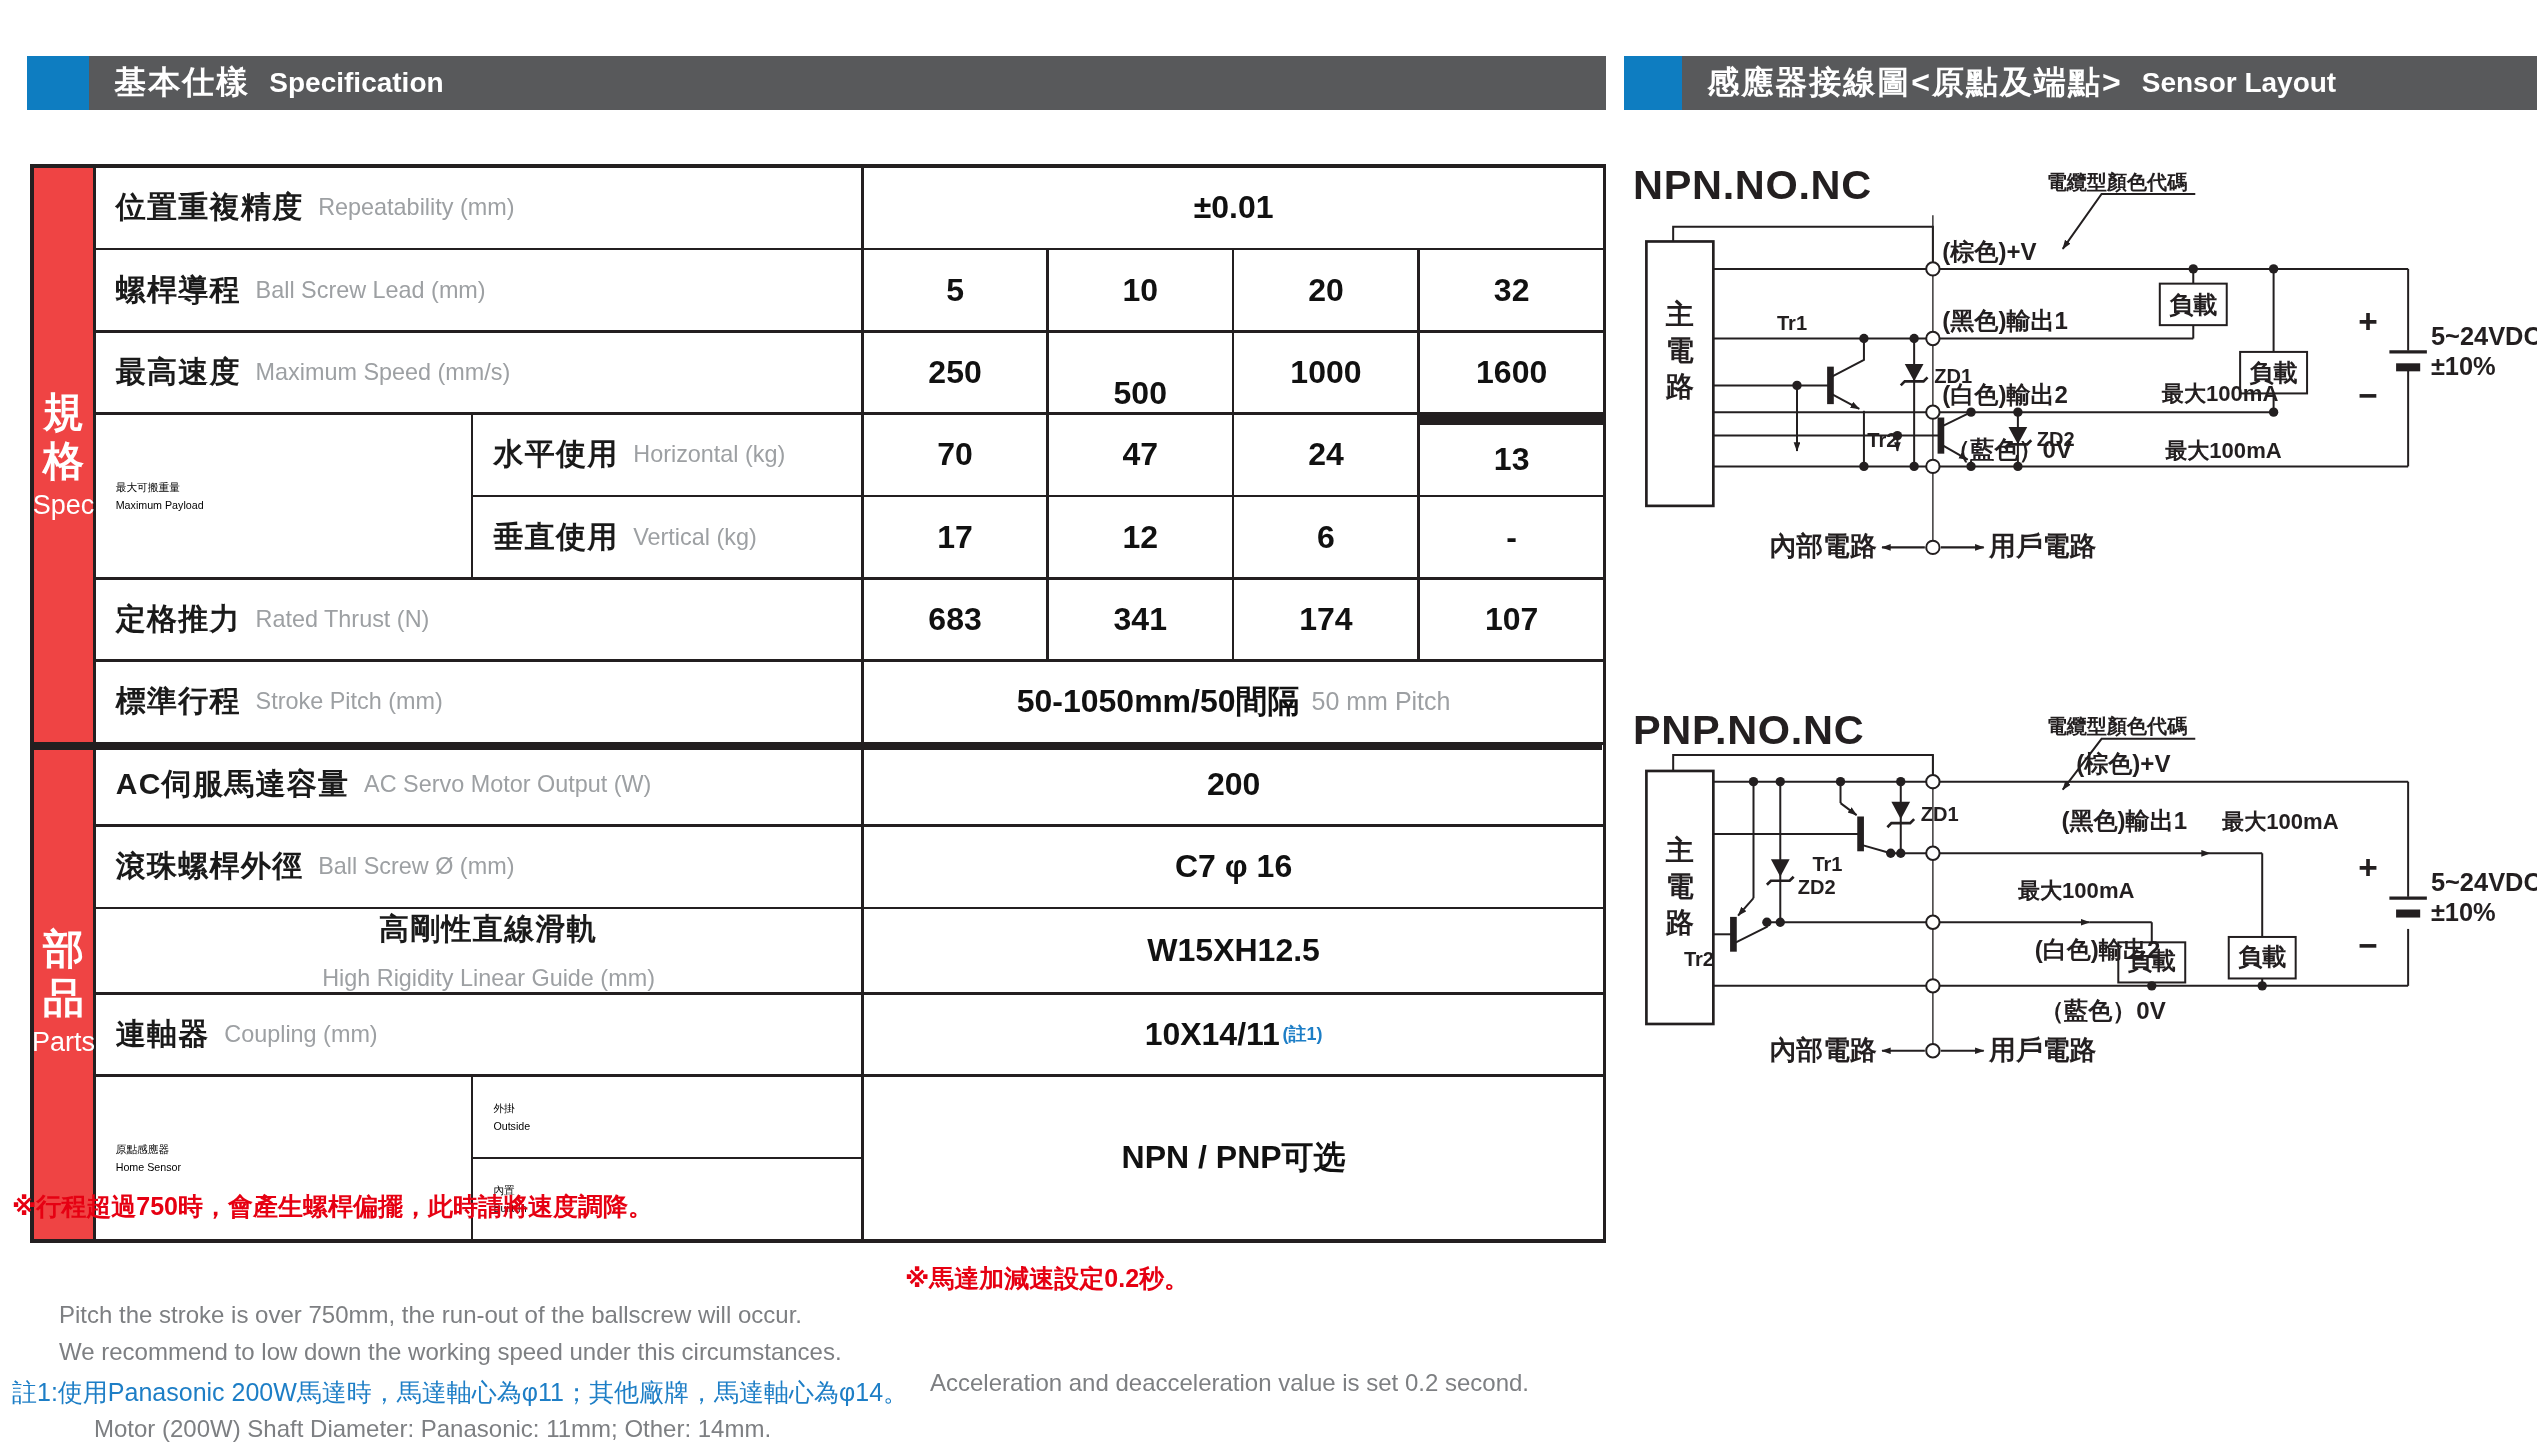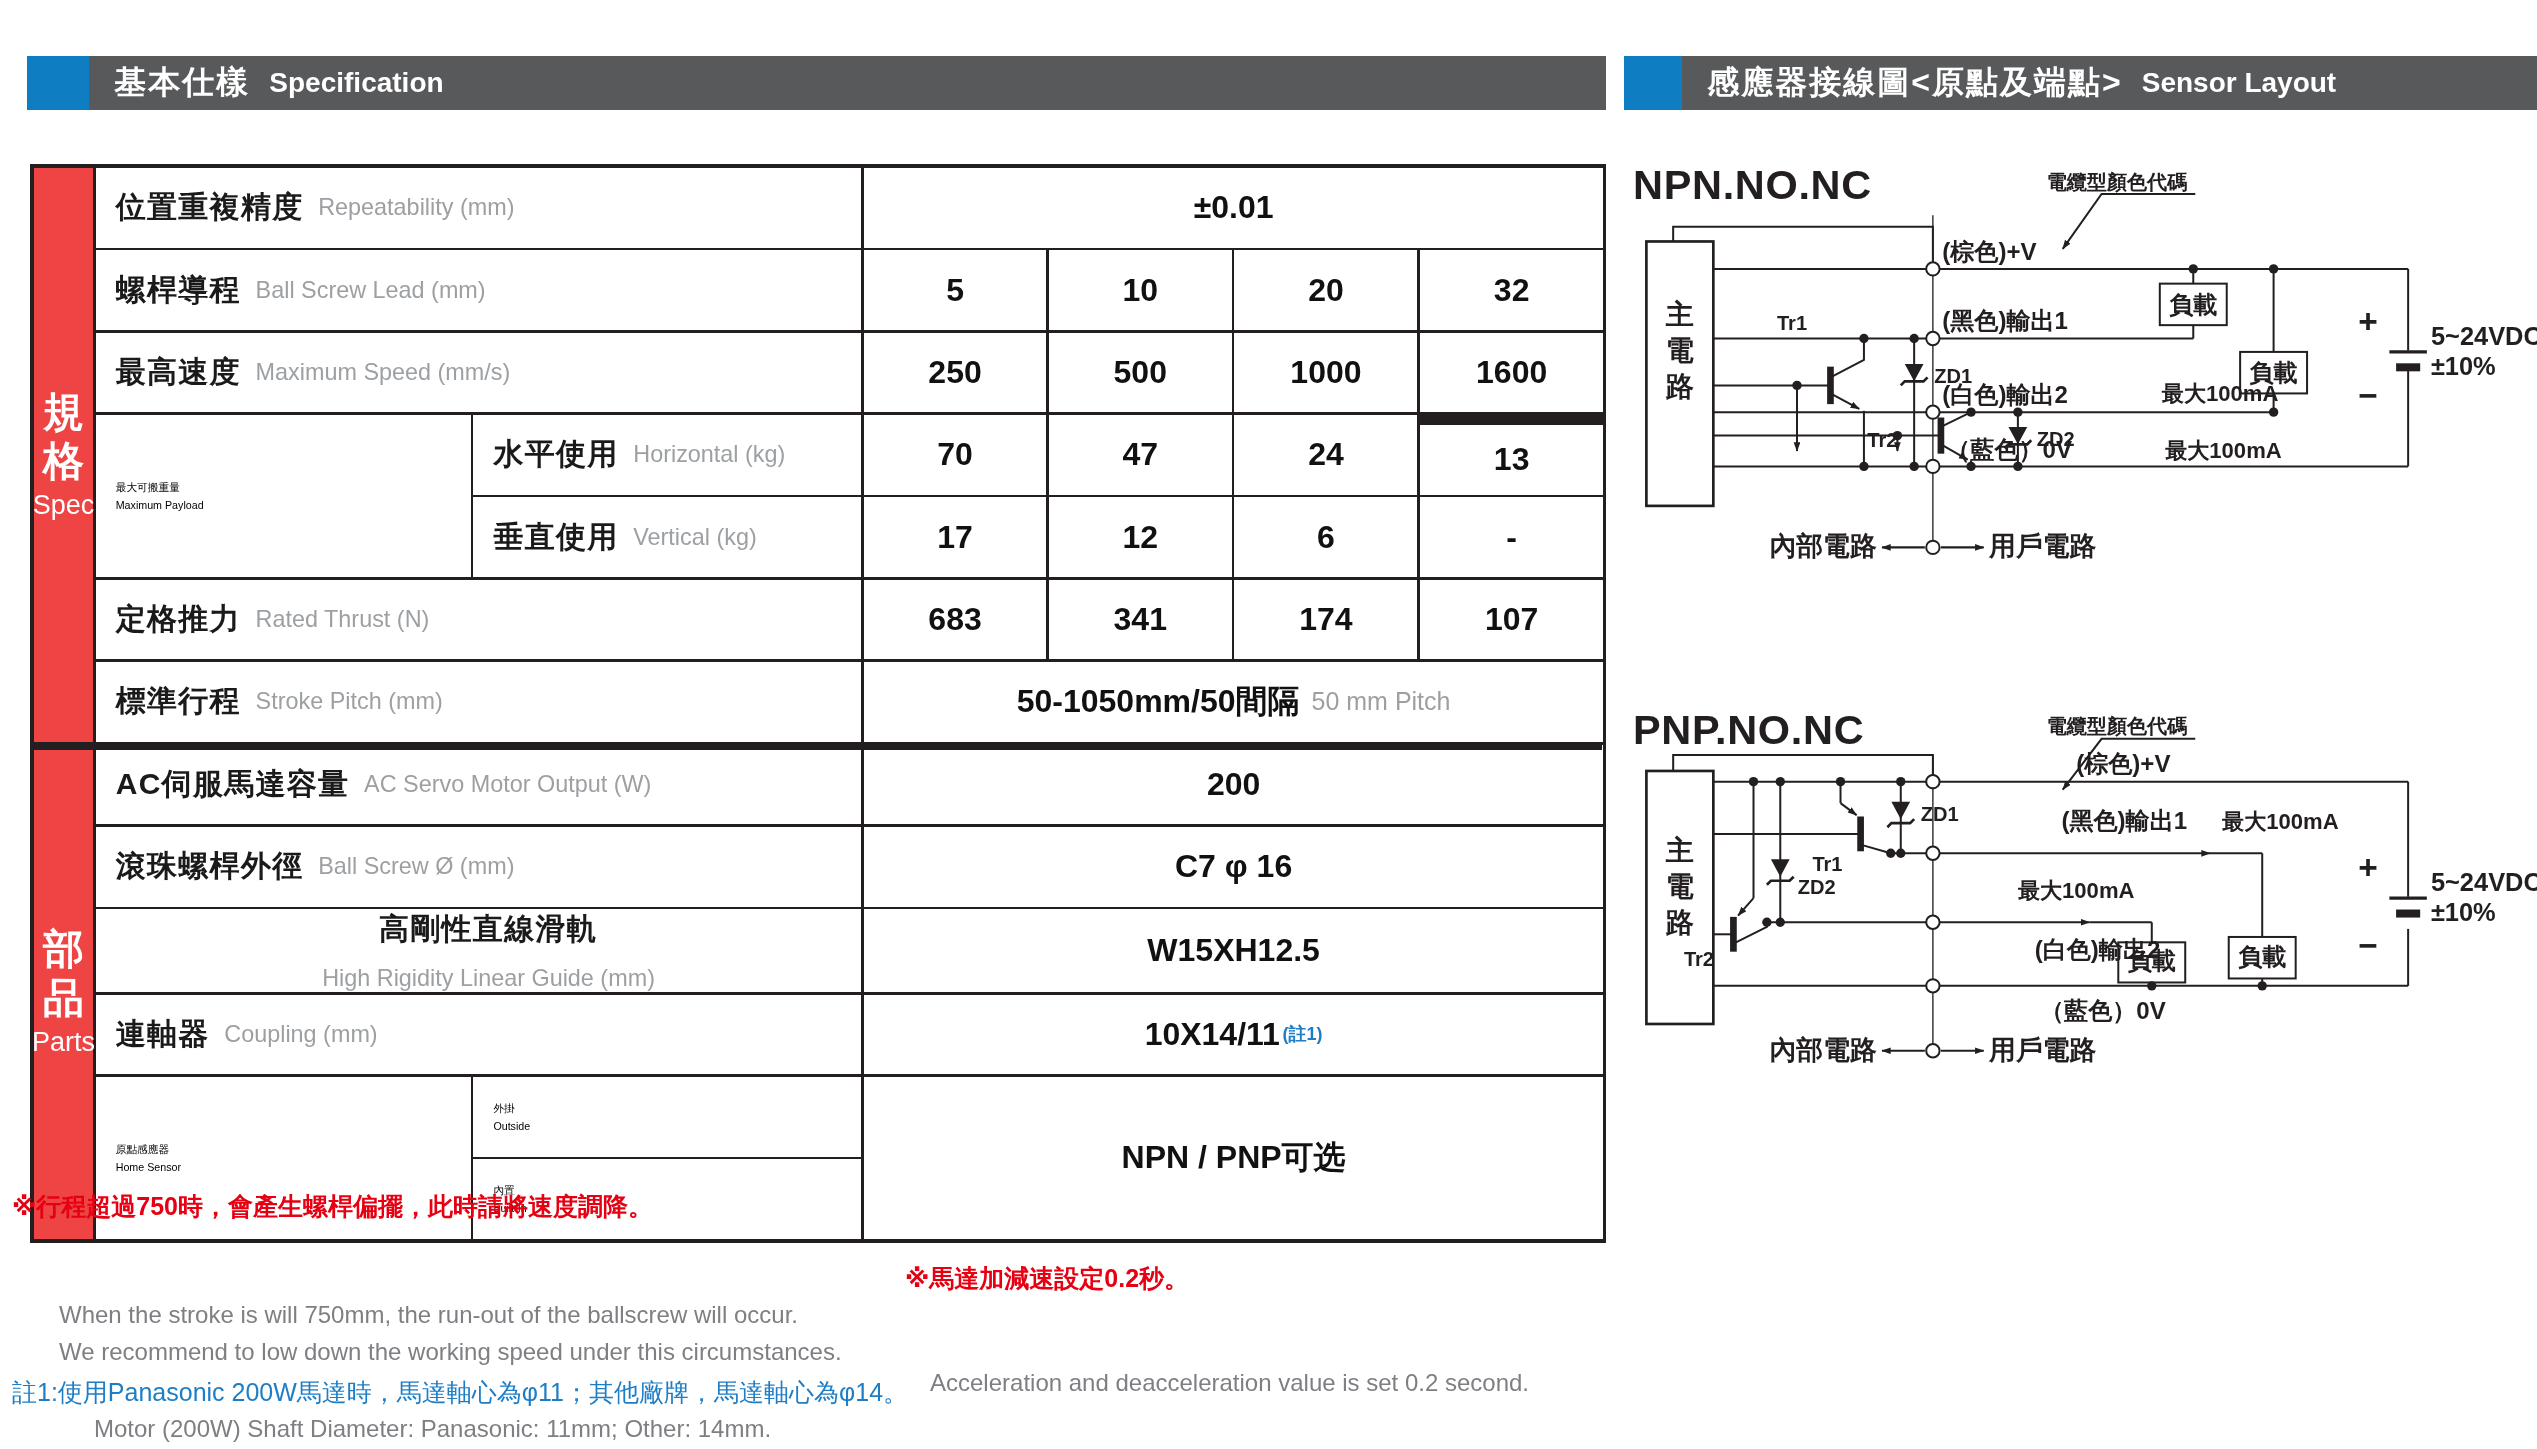--- a/index.html
+++ b/index.html
@@ -108,21 +108,21 @@
         <span>32</span>
       </div>
 
     <div class="cell lab" style="grid-column:2/4;grid-row:3;">
       <span class="zh">最高速度</span>
       <span class="en">Maximum Speed (mm/s)</span>
     </div>
     <div class="cell val" style="grid-column:4;grid-row:3;">
         <span>250</span>
       </div>
-    <div class="cell val" style="grid-column:5;grid-row:3;">
+    <div class="cell val" style="grid-column:5;grid-row:3;align-items:flex-end;">
         <span>500</span>
       </div>
     <div class="cell val" style="grid-column:6;grid-row:3;">
         <span>1000</span>
       </div>
     <div class="cell val" style="grid-column:7;grid-row:3;">
         <span>1600</span>
       </div>
 
     <div class="cell lab2" style="grid-column:2;grid-row:4/6;">
@@ -235,21 +235,21 @@
     <div class="cell lab2" style="grid-column:3;grid-row:13;">
       <span class="zh">內置</span>
       <span class="en">Built-In</span>
     </div>
 
     <div class="divider"></div>
   </div>
 
   <div class="note n-red" style="left:12px;top:1190px;">※行程超過750時，會產生螺桿偏擺，此時請將速度調降。</div>
   <div class="note n-red" style="left:905px;top:1262px;">※馬達加減速設定0.2秒。</div>
-  <div class="note n-gray" style="left:59px;top:1301px;">When the stroke is will 750mm, the run-out of the ballscrew will occur.</div>
+  <div class="note n-gray" style="left:59px;top:1301px;">Pitch the stroke is over 750mm, the run-out of the ballscrew will occur.</div>
   <div class="note n-gray" style="left:930px;top:1369px;">Acceleration and deacceleration value is set 0.2 second.</div>
   <div class="note n-gray" style="left:59px;top:1338px;">We recommend to low down the working speed under this circumstances.</div>
   <div class="note n-blue" style="left:12px;top:1376px;">註1:使用Panasonic 200W馬達時，馬達軸心為φ11；其他廠牌，馬達軸心為φ14。</div>
   <div class="note n-gray" style="left:94px;top:1415px;">Motor (200W) Shaft Diameter: Panasonic: 11mm; Other: 14mm.</div>
 
   <svg class="diag" style="left:1633px;top:151px;" width="905" height="442" viewBox="0 0 1352 660">
     <defs>
       <marker id="arw1" markerWidth="16" markerHeight="12" refX="13" refY="5" orient="auto" markerUnits="userSpaceOnUse">
         <path d="M0,0 L14,5 L0,10 Z" fill="#231f20"></path>
       </marker>

